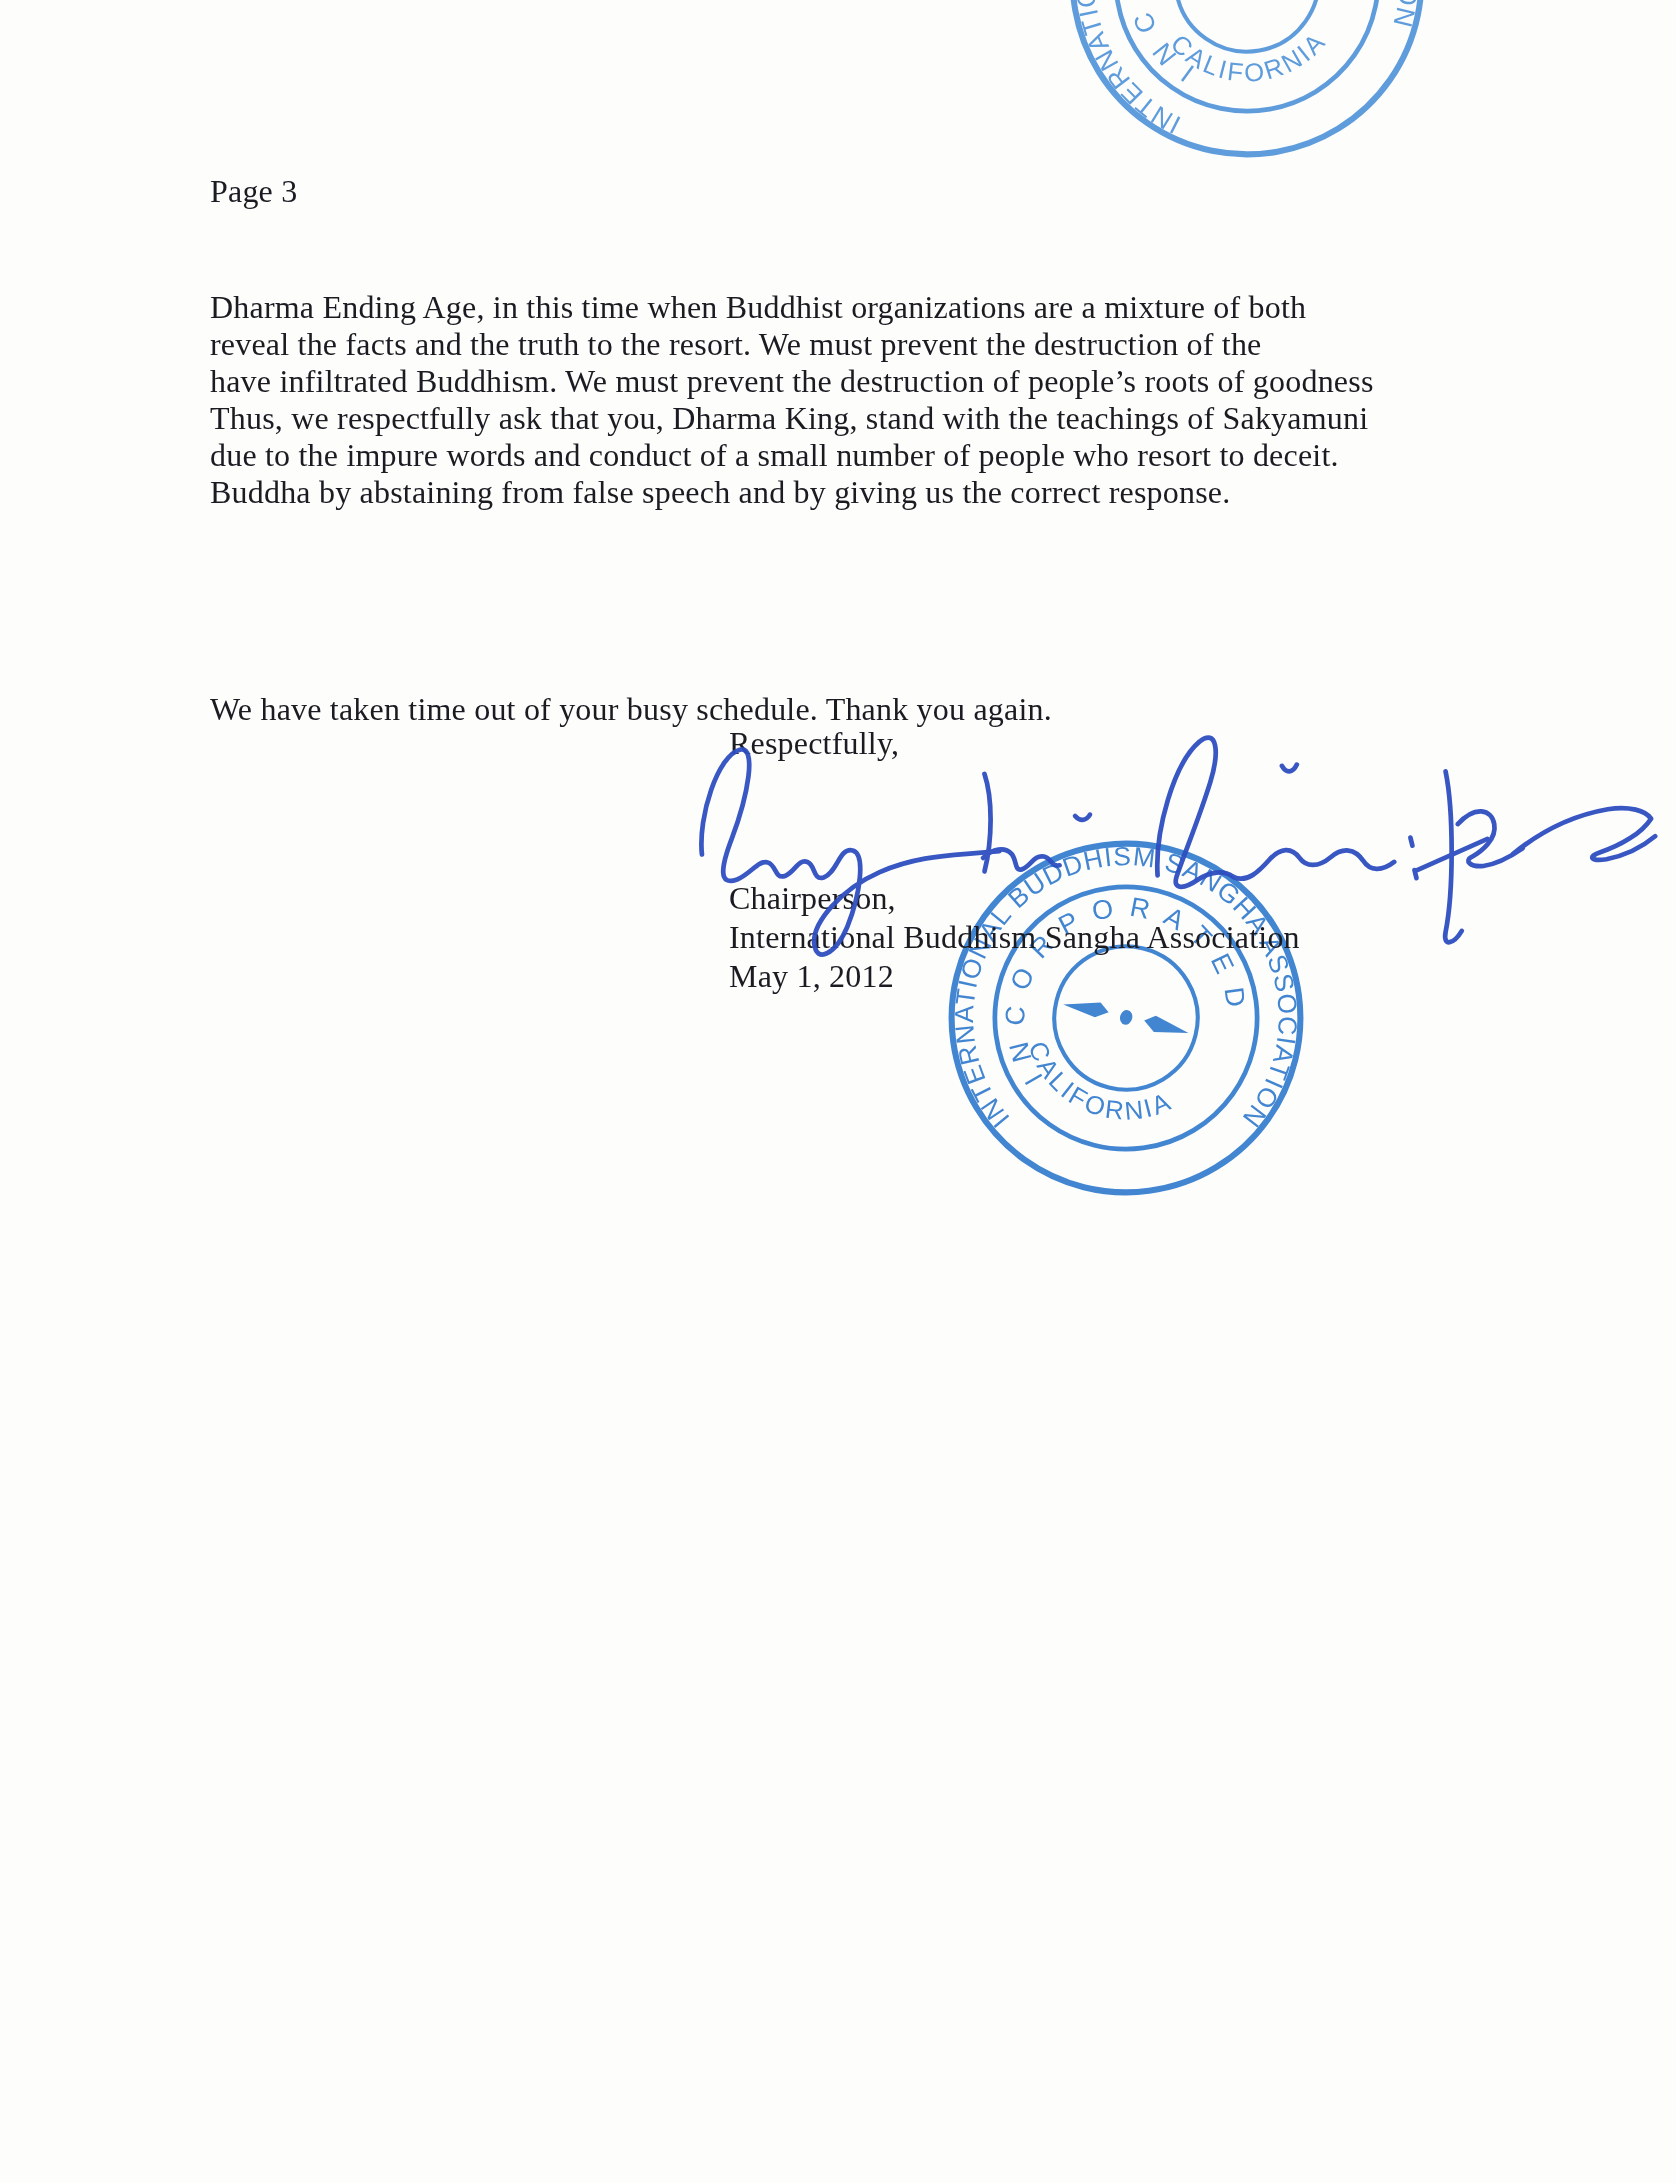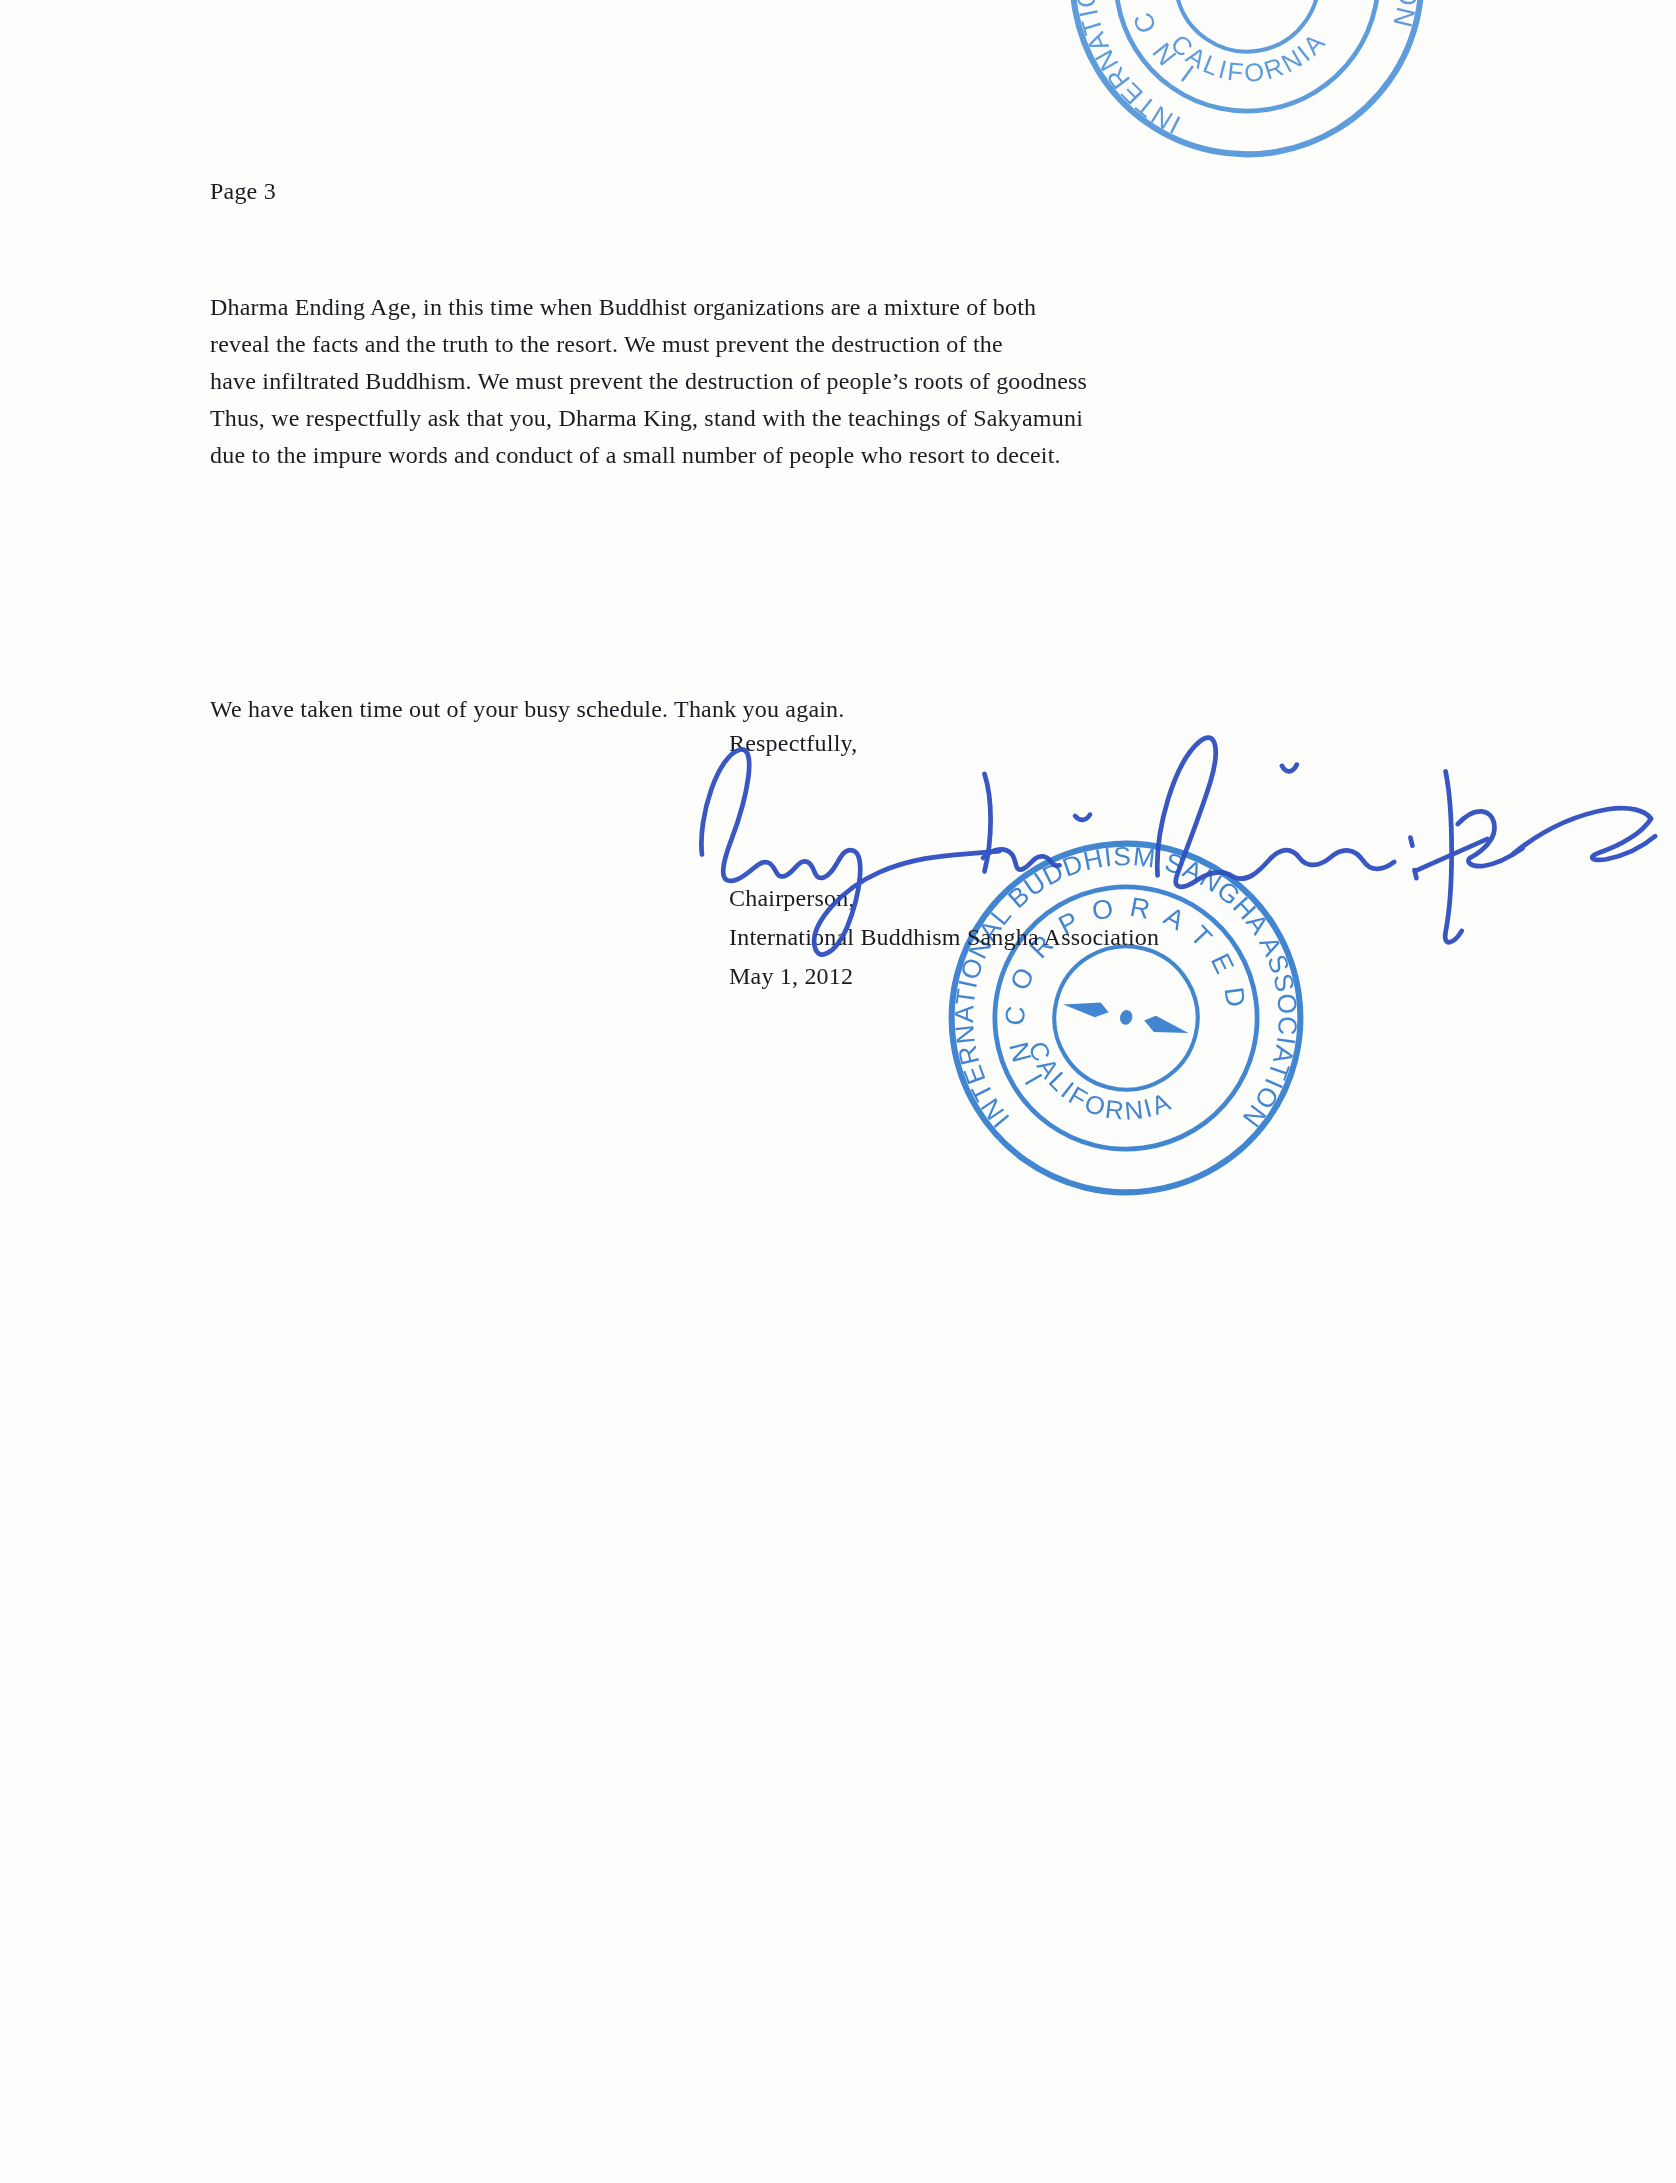--- a/index.html
+++ b/index.html
@@ -6,21 +6,21 @@
   .page {
     position:relative;
     width:1676px; height:2183px;
     background:#fdfdfc;
     overflow:hidden;
     font-family:"Liberation Serif", serif;
     color:#1b1b22;
   }
   .textblock {
     position:absolute;
-    font-size:24px;
+    font-size:32px;
     line-height:37px;
     white-space:nowrap;
     letter-spacing:0.2px;
     z-index:2;
   }
   .signoff-block { line-height:39px; }
   .stamp { position:absolute; z-index:1; }
   .stamp .ring { fill:none; stroke:currentColor; }
   .stamp-text {
     fill:currentColor;
@@ -61,20 +61,21 @@
   </svg>
 
   <div class="textblock" style="left:210px; top:173px;">Page 3</div>
 
   <div class="textblock" style="left:210px; top:289px;">
     <div>Dharma Ending Age, in this time when Buddhist organizations are a mixture of both</div>
     <div>reveal the facts and the truth to the resort. We must prevent the destruction of the</div>
     <div>have infiltrated Buddhism. We must prevent the destruction of people’s roots of goodness</div>
     <div>Thus, we respectfully ask that you, Dharma King, stand with the teachings of Sakyamuni</div>
     <div>due to the impure words and conduct of a small number of people who resort to deceit.</div>
+    <div>Buddha by abstaining from false speech and by giving us the correct response.</div>
   </div>
 
   <div class="textblock" style="left:210px; top:691px;">We have taken time out of your busy schedule. Thank you again.</div>
 
   <div class="textblock" style="left:729px; top:725px;">Respectfully,</div>
 
   <svg class="signature-svg" width="987" height="291" viewBox="0 0 1460 430">
     <g stroke="#2e4fc0" stroke-width="7" opacity="0.95">
       <path d="M 28 215 C 22 158 52 68 84 60 C 110 54 96 128 72 192 C 56 234 52 262 80 252 C 100 244 112 222 126 227 C 138 231 136 251 150 247 C 165 242 170 221 184 226 C 196 230 192 254 208 249 C 229 241 231 204 251 209 C 270 214 263 272 243 322 C 226 362 197 378 194 346 C 192 315 234 266 291 241 C 337 221 380 217 420 214 L 468 210"></path>
       <path d="M 446 96 C 458 132 458 192 446 240"></path>

